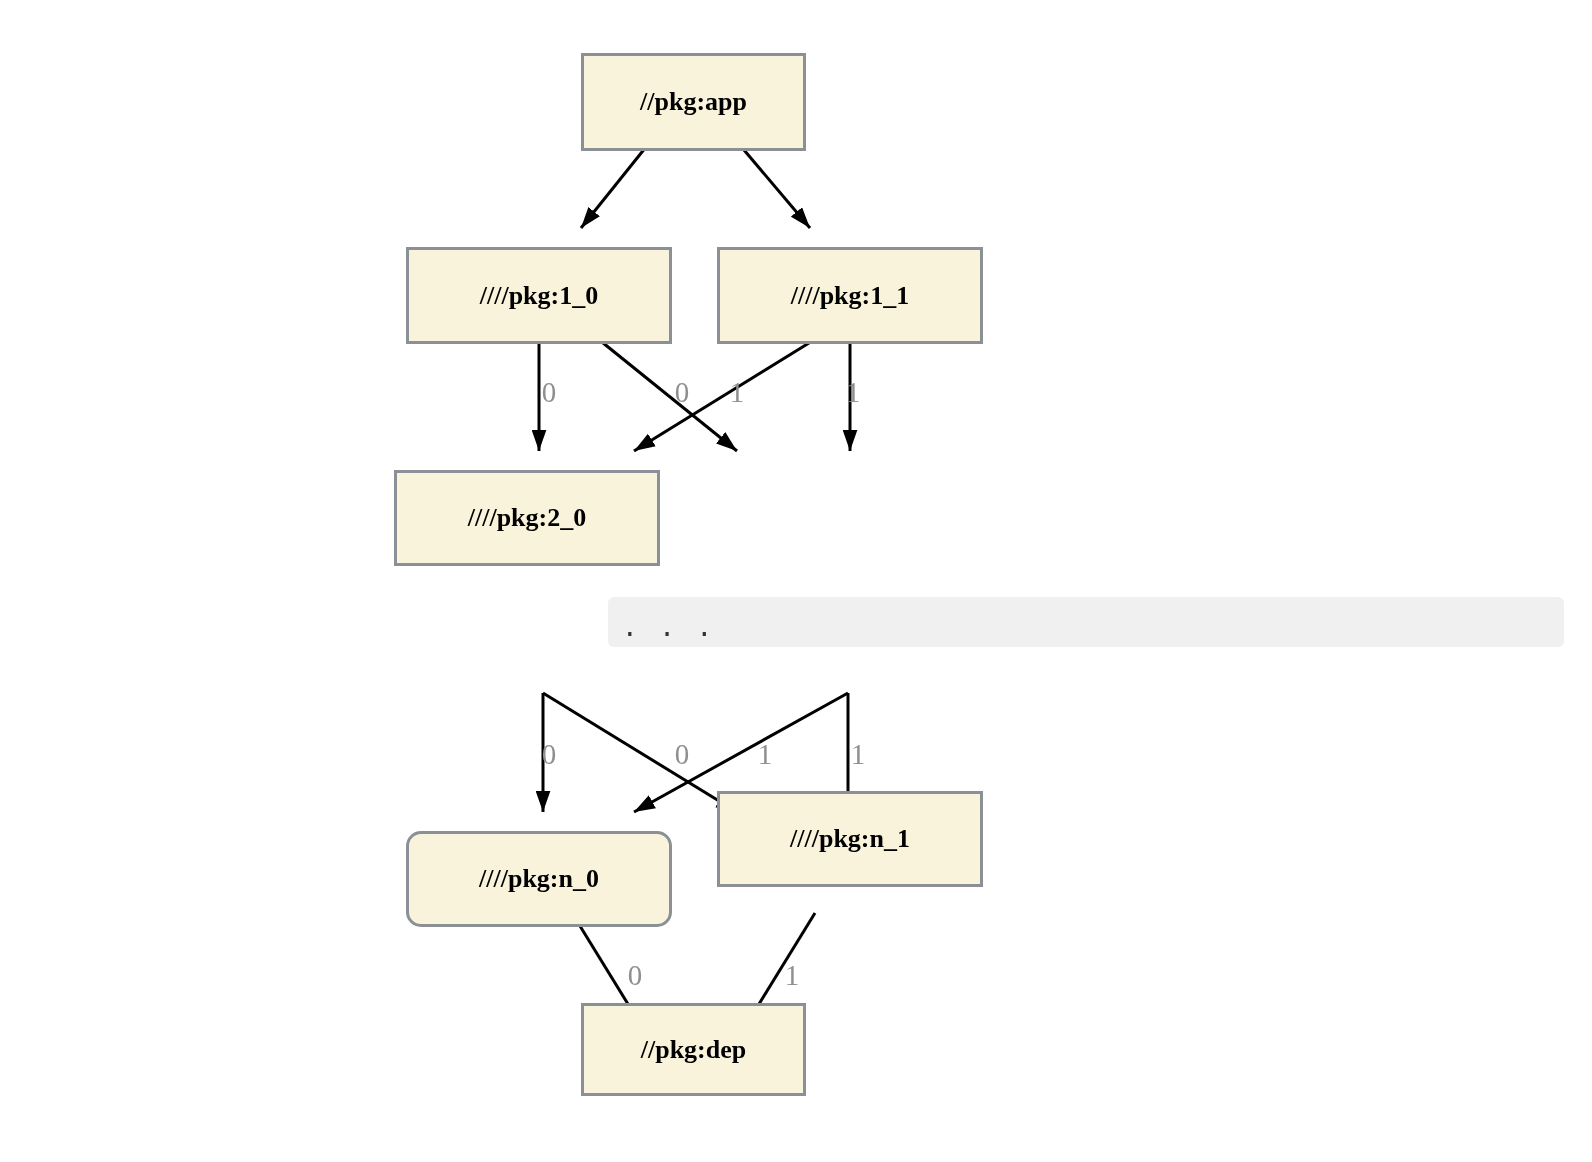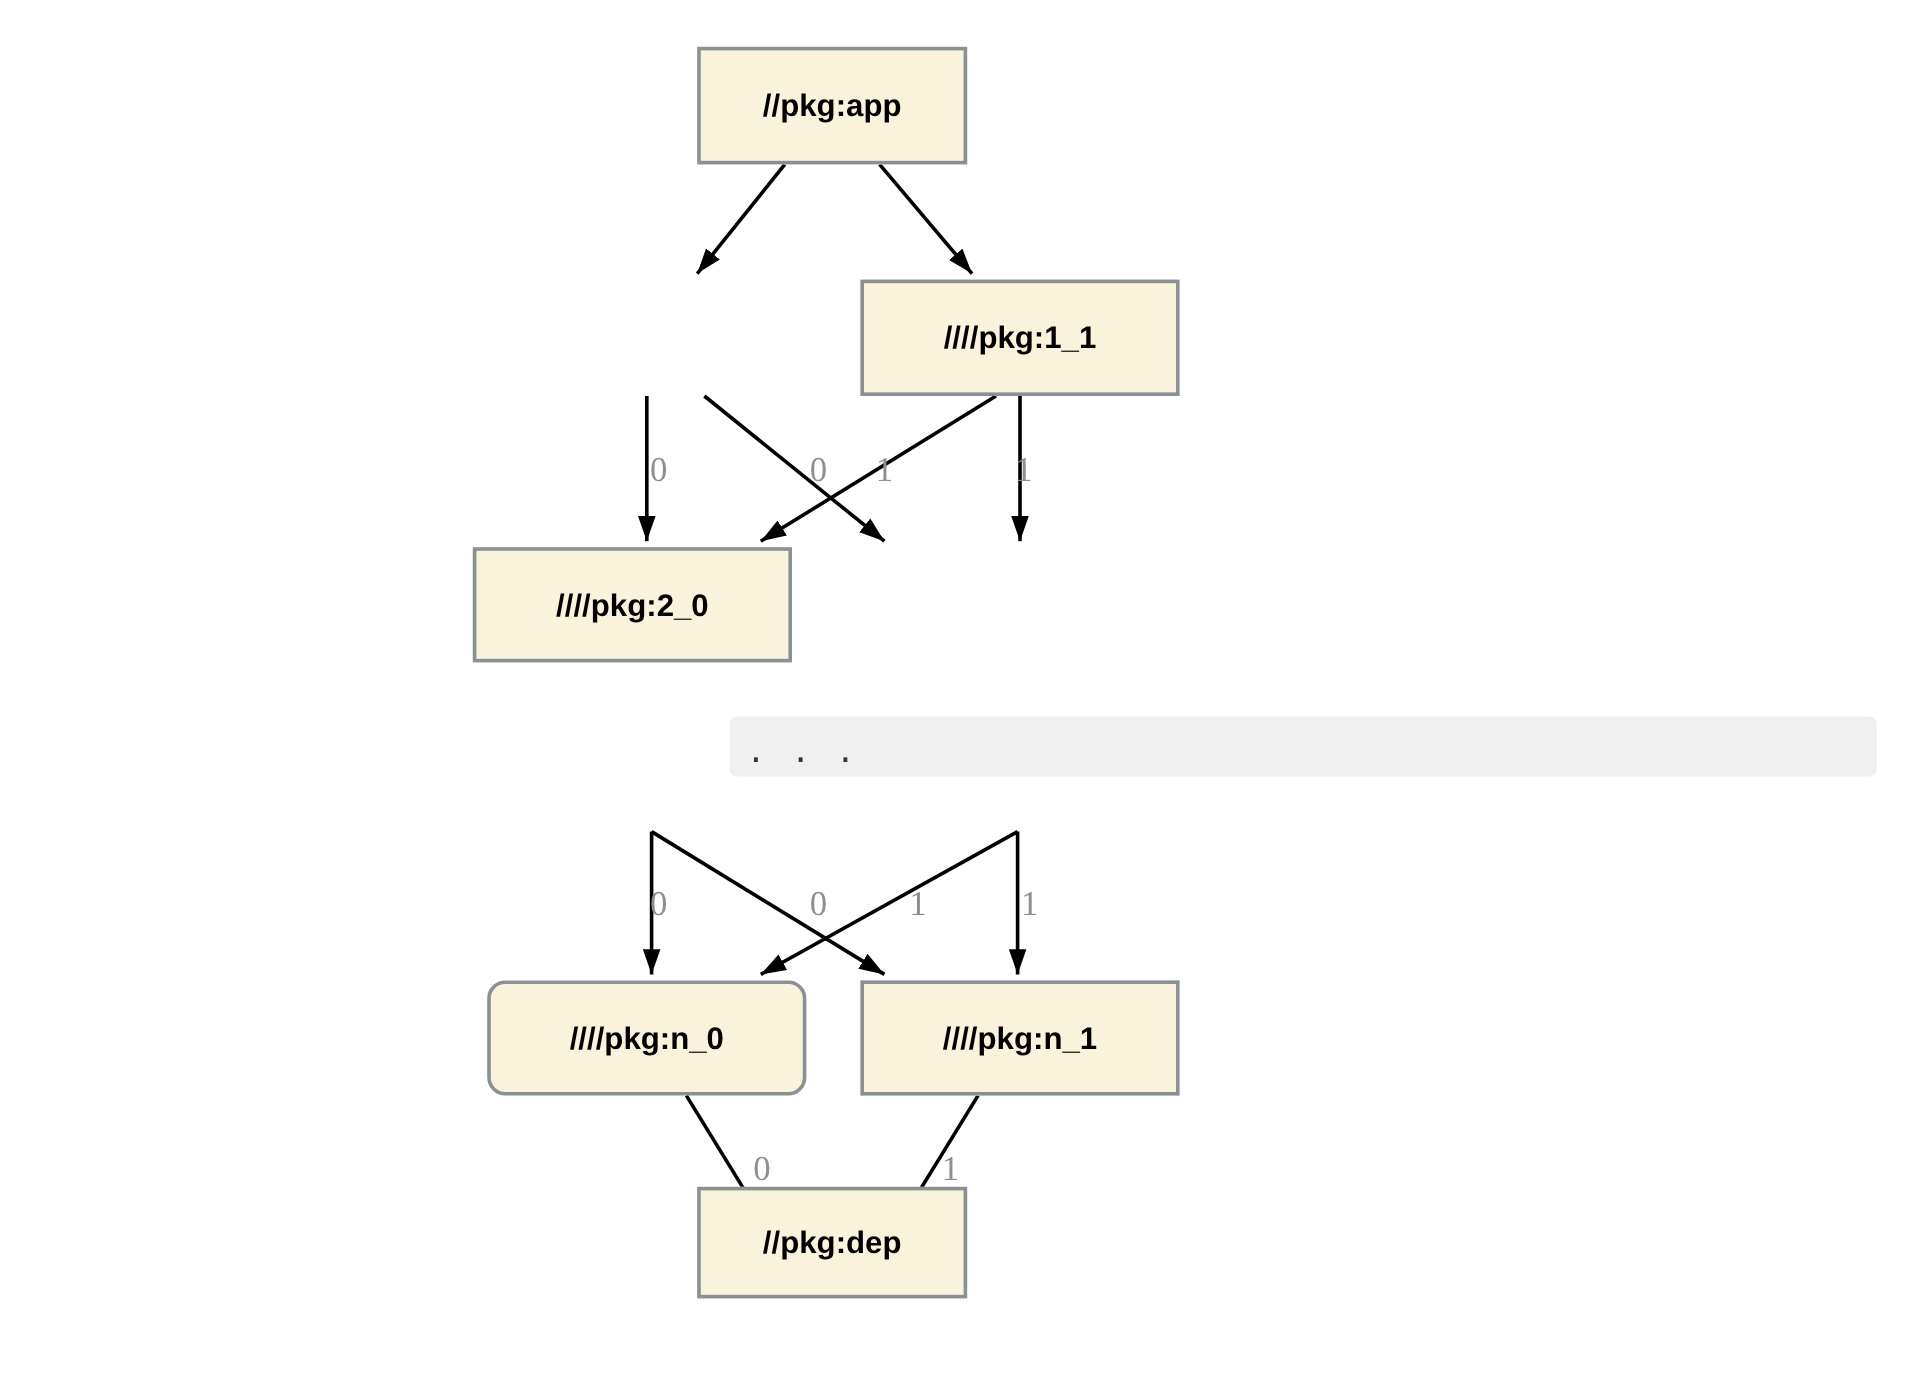--- a/index.html
+++ b/index.html
@@ -8,23 +8,24 @@
     width:1592px;height:1162px;
     background:#ffffff;
     overflow:hidden;
   }
   .node{
     position:absolute;
     background:#FAF3DC;
     border:3px solid #8A9096;
     box-sizing:border-box;
     display:flex;align-items:center;justify-content:center;
-    font-family:Liberation Sans, sans-serif;
+    font-family:Liberation Serif, serif;
     font-size:26px;font-weight:700;color:#000000;
     white-space:nowrap;
+    margin-top:14px;
   }
   .edges-layer{
     position:absolute;left:0;top:0;width:1592px;height:1162px;
   }
   .edges-layer line{stroke:#000000;stroke-width:3;}
   .elabel{
     position:absolute;
     transform:translate(-50%,-50%);
     font-family:"Liberation Serif","DejaVu Serif",serif;
     font-size:29px;color:#8F8F8F;line-height:1;
@@ -66,39 +67,42 @@
     <line x1="848" y1="693" x2="848" y2="812" marker-end="url(#arrowhead)"></line>
 
     <line x1="572" y1="913" x2="647" y2="1035" marker-end="url(#arrowhead)"></line>
     <line x1="815" y1="913" x2="740" y2="1035" marker-end="url(#arrowhead)"></line>
   </svg>
 
   <div class="node" style="left:581px;top:39px;width:225px;height:98px;">
     <span>//pkg:app</span>
   </div>
 
+  <div class="node" style="left:406px;top:233px;width:266px;height:97px;">
+    <span>////pkg:1_0</span>
+  </div>
 
   <div class="node" style="left:717px;top:233px;width:266px;height:97px;">
     <span>////pkg:1_1</span>
   </div>
 
   <div class="node" style="left:394px;top:456px;width:266px;height:96px;">
     <span>////pkg:2_0</span>
   </div>
 
 
   <div class="band">
     <span>. . .</span>
   </div>
 
   <div class="node" style="left:406px;top:817px;width:266px;height:96px;border-radius:15px;">
     <span>////pkg:n_0</span>
   </div>
 
-  <div class="node" style="left:717px;top:817px;width:266px;height:96px;">
+  <div class="node" style="left:717px;top:777px;width:266px;height:96px;">
     <span>////pkg:n_1</span>
   </div>
 
   <div class="node" style="left:581px;top:989px;width:225px;height:93px;">
     <span>//pkg:dep</span>
   </div>
 
   <span class="elabel" style="left:549px;top:392px;">0</span>
   <span class="elabel" style="left:682px;top:392px;">0</span>
   <span class="elabel" style="left:737px;top:392px;">1</span>

